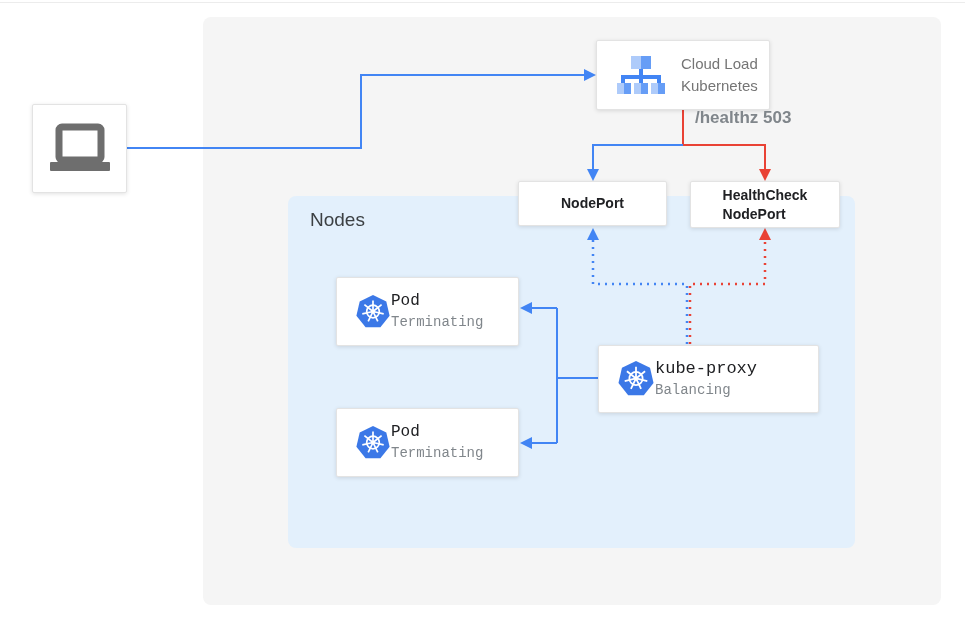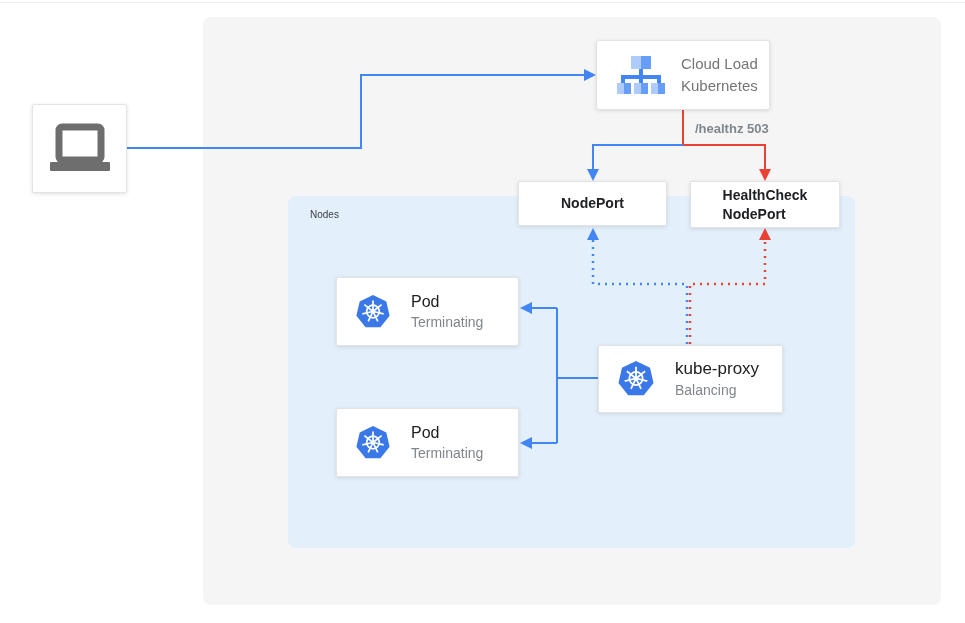--- a/index.html
+++ b/index.html
@@ -8,36 +8,36 @@
     --card_border:#e3e3e3; --text_dark:#202124; --text_gray:#80868b;
     --icon_gray:#6e6e6e; --k8s_blue:#3b78e7;
     --lb_light:#aecbfa; --lb_mid:#669df6; --lb_dark:#4285f4;
   }
   *{margin:0;padding:0;box-sizing:border-box;}
   body{font-family:"Liberation Sans", sans-serif; background:#fff;}
   .stage{position:relative;width:965px;height:623px;background:#ffffff;overflow:hidden;}
   .top-rule{position:absolute;left:0;top:2px;width:100%;height:1px;background:#ececec;}
   .panel{position:absolute;left:203px;top:17px;width:738px;height:588px;background:var(--panel_bg);border-radius:8px;}
   .nodes-group{position:absolute;left:288px;top:196px;width:567px;height:352px;background:var(--nodes_bg);border-radius:8px;}
-  .nodes-label{position:absolute;left:22px;top:13px;font-size:10px;color:#3c4043;}
+  .nodes-label{position:absolute;left:22px;top:13px;font-size:19px;color:#3c4043;}
   .card{position:absolute;background:#ffffff;border:1px solid var(--card_border);border-radius:2px;box-shadow:0 1px 4px rgba(0,0,0,0.12);display:flex;align-items:center;}
   .laptop-card{left:32px;top:104px;width:95px;height:89px;justify-content:center;}
   .lb-card{left:596px;top:40px;width:174px;height:70px;padding-left:20px;}
   .lb-text{margin-left:16px;font-size:15px;line-height:1.45;color:#757575;}
   .nodeport-card{left:518px;top:181px;width:149px;height:45px;justify-content:center;}
   .hc-card{left:690px;top:181px;width:150px;height:47px;justify-content:center;text-align:left;}
   .port-label{font-size:14px;font-weight:bold;color:var(--text_dark);line-height:1.3;}
   .pod-card-1{left:336px;top:277px;width:183px;height:69px;padding-left:18px;}
   .pod-card-2{left:336px;top:408px;width:183px;height:69px;padding-left:18px;}
-  .kp-card{left:598px;top:345px;width:185px;height:68px;padding-left:18px;}
-  .entity-text{margin-left:20px;}
+  .kp-card{left:598px;top:345px;width:221px;height:68px;padding-left:18px;}
+  .entity-text{margin-left:0;font-family:Liberation Mono, monospace;}
   .card-title{font-size:16px;color:var(--text_dark);line-height:1.35;}
   .card-sub{font-size:14px;color:var(--text_gray);line-height:1.35;}
   .kp-card .card-title{font-size:17px;}
-  .edge-label{position:absolute;left:695px;top:121px;font-size:13px;font-weight:bold;color:var(--text_gray);}
+  .edge-label{position:absolute;left:695px;top:108px;font-size:17px;font-weight:bold;color:var(--text_gray);}
   .wires{position:absolute;left:0;top:0;width:965px;height:623px;pointer-events:none;}
   .line-blue{stroke:var(--blue);stroke-width:2;fill:none;}
   .line-red{stroke:var(--red);stroke-width:2;fill:none;}
   .dot-blue{stroke:var(--blue);stroke-width:2.5;fill:none;stroke-dasharray:2 5;}
   .dot-red{stroke:var(--red);stroke-width:2.5;fill:none;stroke-dasharray:2 5;}
   .fill-blue{fill:var(--blue);}
   .fill-red{fill:var(--red);}
   .block{display:block;}
 </style>
 </head>

